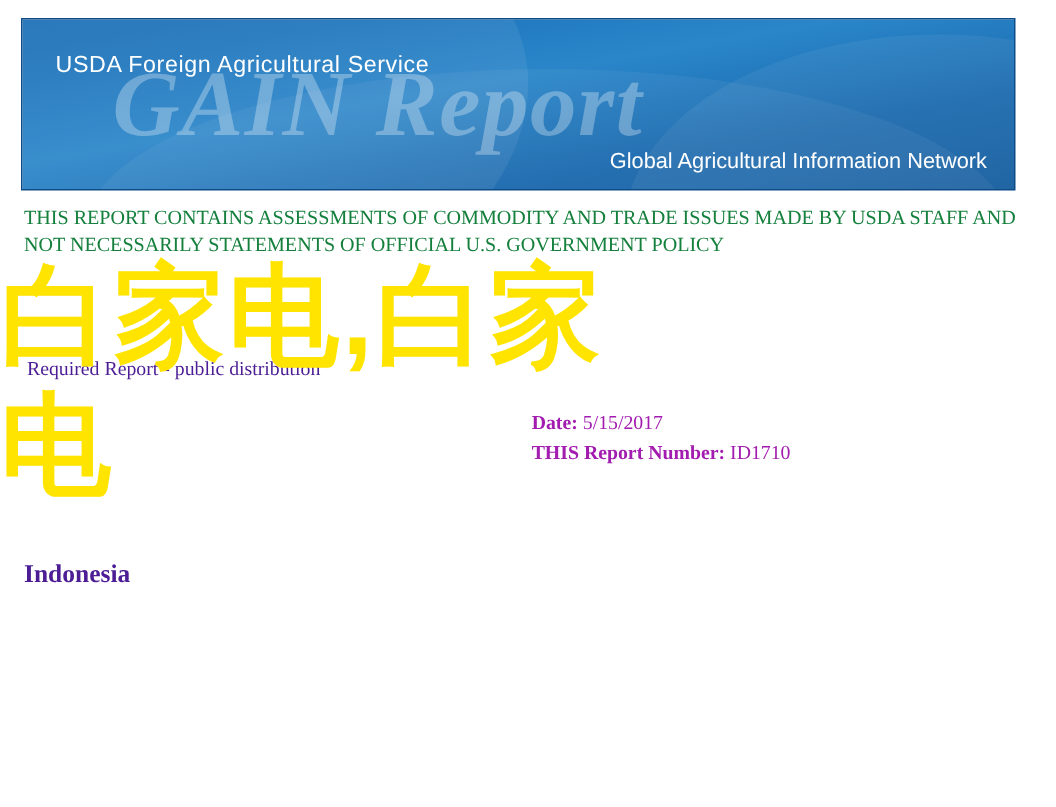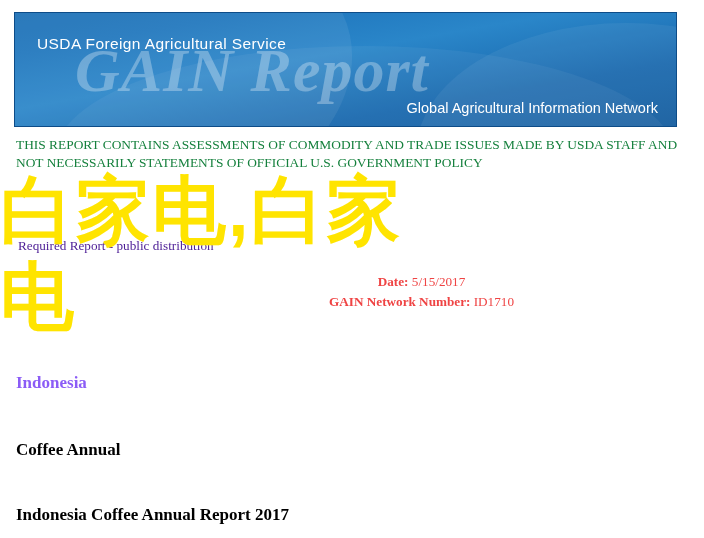--- a/index.html
+++ b/index.html
@@ -114,37 +114,37 @@
     position: absolute;
     left: 18px;
     top: 238px;
     font-size: 13.2px;
     color: #4c1d95;
   }
 
   
   .meta {
     position: absolute;
-    right: 78px;
+    right: 65px;
     top: 272px;
-    text-align: center;
+    text-align: left;
     font-size: 13.2px;
     line-height: 20px;
-    color: #ef4444;
+    color: #a21caf;
   }
   .meta .lbl { font-weight: bold; }
 
   
   .h-country {
     position: absolute;
     left: 16px;
     top: 373px;
     font-size: 17px;
     font-weight: bold;
-    color: #8b5cf6;
+    color: #4c1d95;
   }
   .h-report {
     position: absolute;
     left: 16px;
     top: 440px;
     font-size: 17px;
     font-weight: bold;
     color: #000000;
   }
   .h-title {
@@ -193,27 +193,25 @@
   <div class="disclaimer">THIS REPORT CONTAINS ASSESSMENTS OF COMMODITY AND TRADE ISSUES MADE BY USDA STAFF AND NOT NECESSARILY STATEMENTS OF OFFICIAL U.S. GOVERNMENT POLICY</div>
 
   <div class="required-line">Required Report - public distribution</div>
 
   <div class="meta">
     <div>
       <span class="lbl">Date:</span>
       <span>5/15/2017</span>
     </div>
     <div>
-      <span class="lbl">GAIN Network Number:</span>
+      <span class="lbl">THIS Report Number:</span>
       <span>ID1710</span>
     </div>
   </div>
 
   <div class="h-country">Indonesia</div>
-  <div class="h-report">Coffee Annual</div>
-  <div class="h-title">Indonesia Coffee Annual Report 2017</div>
 
   <div class="watermark" style="color: rgb(255, 228, 0);">
     <span class="wline1">白家电,白家</span>
     <span class="wline2">电</span>
   </div>
 
 </div>
 
 </body></html>

